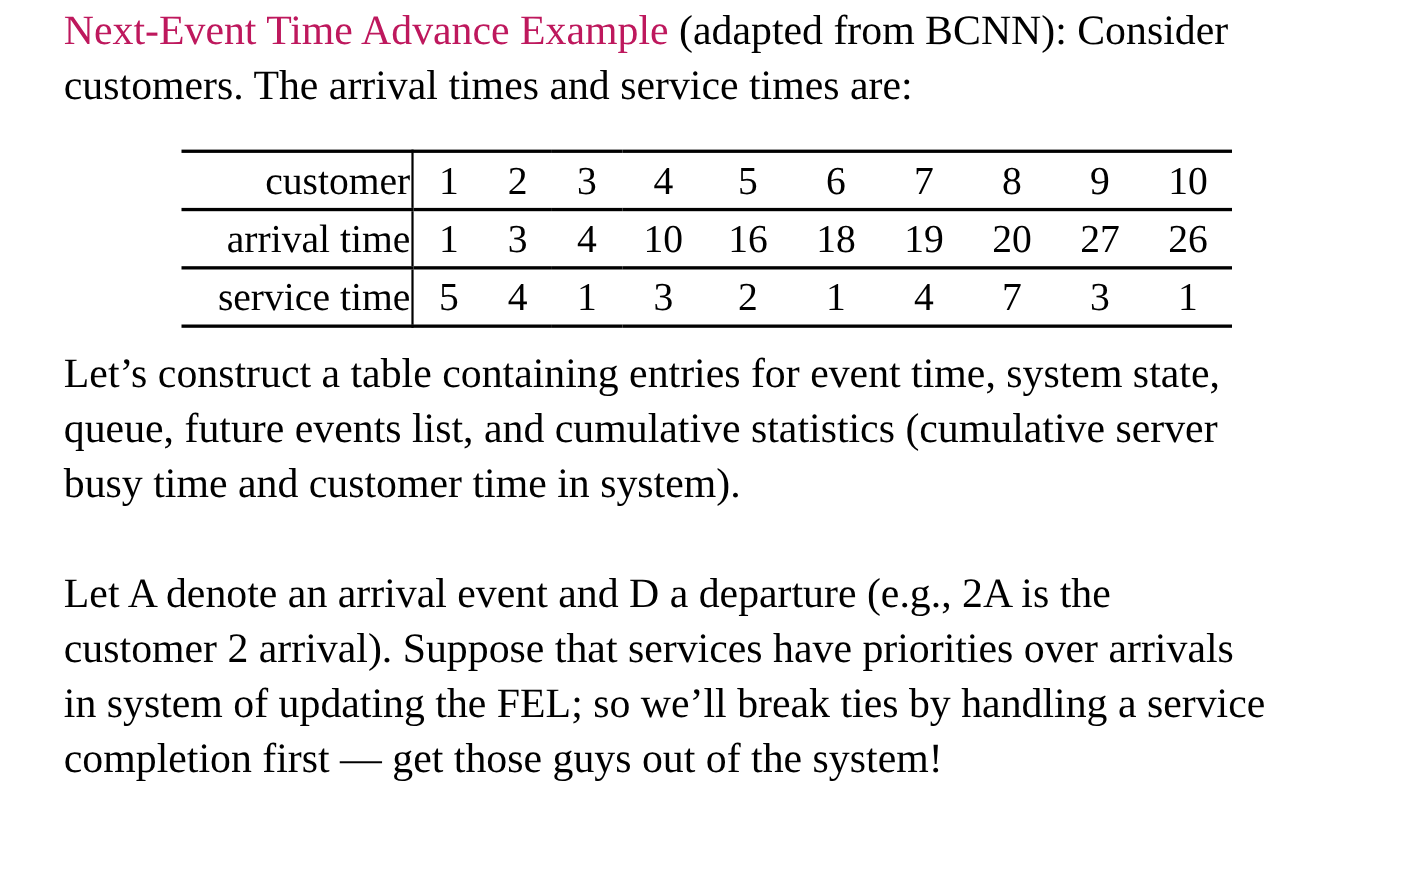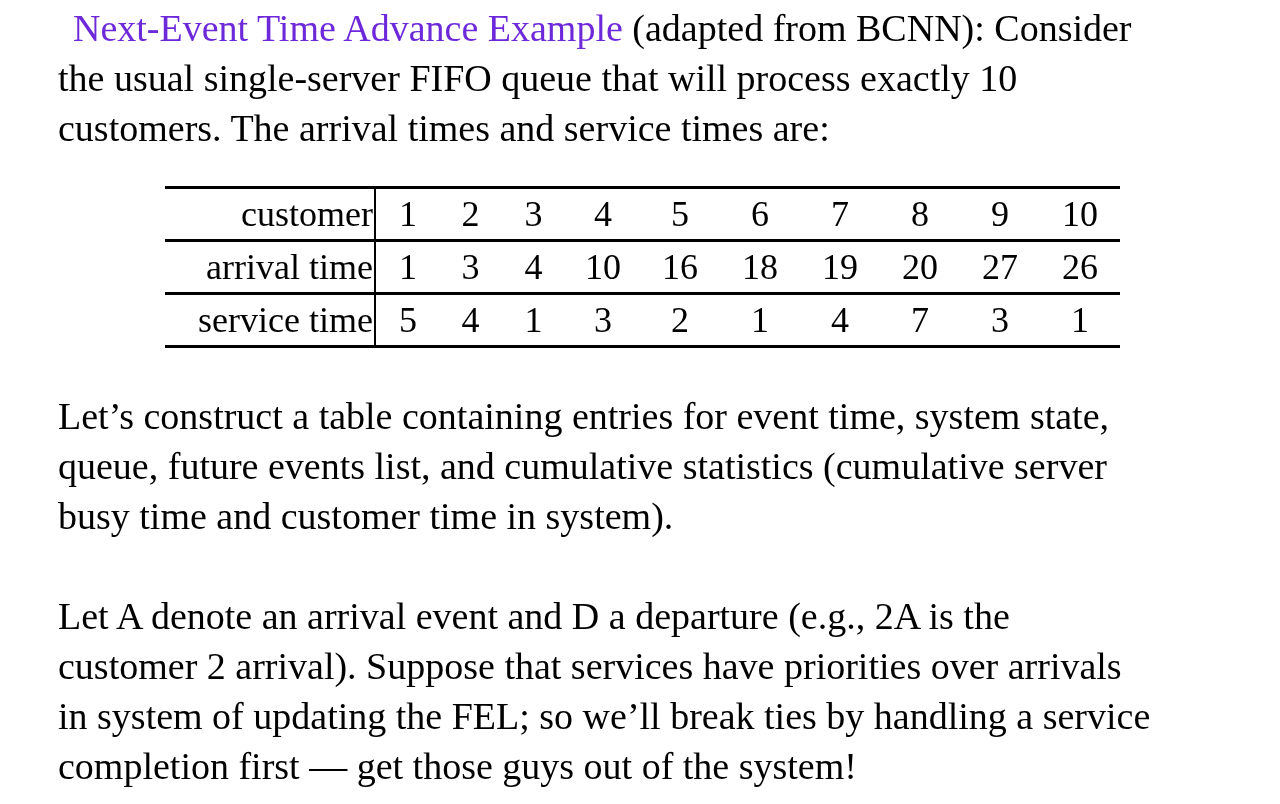--- a/index.html
+++ b/index.html
@@ -23,22 +23,21 @@
   .para {
     margin: 0;
     font-size: 38px;
     line-height: 50px;
   }
   .line {
     display: block;
     white-space: nowrap;
   }
   .red {
-    color: #6d28d9;
-    margin-left: 15px;
+    color: #be185d;
   }
   
   table.data {
     border-collapse: collapse;
     table-layout: fixed;
     width: 955px;
     margin: 33px 0 0 107px;
     font-size: 36px;
     border-top: 3px solid #000;
     border-bottom: 3px solid #000;
@@ -53,34 +52,33 @@
   table.data th {
     font-weight: normal;
     text-align: right;
     border-right: 2px solid #000;
   }
   table.data td {
     text-align: center;
     padding: 0;
   }
   .para-construct {
-    margin-top: 43px;
+    margin-top: 17px;
   }
   .para-notation {
     margin-top: 50px;
   }
 </style>
 </head>
 <body>
 
 <main class="slide">
 
   <p class="para">
     <span class="line"><span class="red">Next-Event Time Advance Example</span><span> (adapted from BCNN): Consider</span></span>
-    <span class="line">the usual single-server FIFO queue that will process exactly 10</span>
     <span class="line">customers. The arrival times and service times are:</span>
   </p>
 
   <table class="data">
     <colgroup>
       <col style="width:210px">
       <col style="width:65px">
       <col style="width:61px">
       <col style="width:65px">
       <col style="width:74px">

